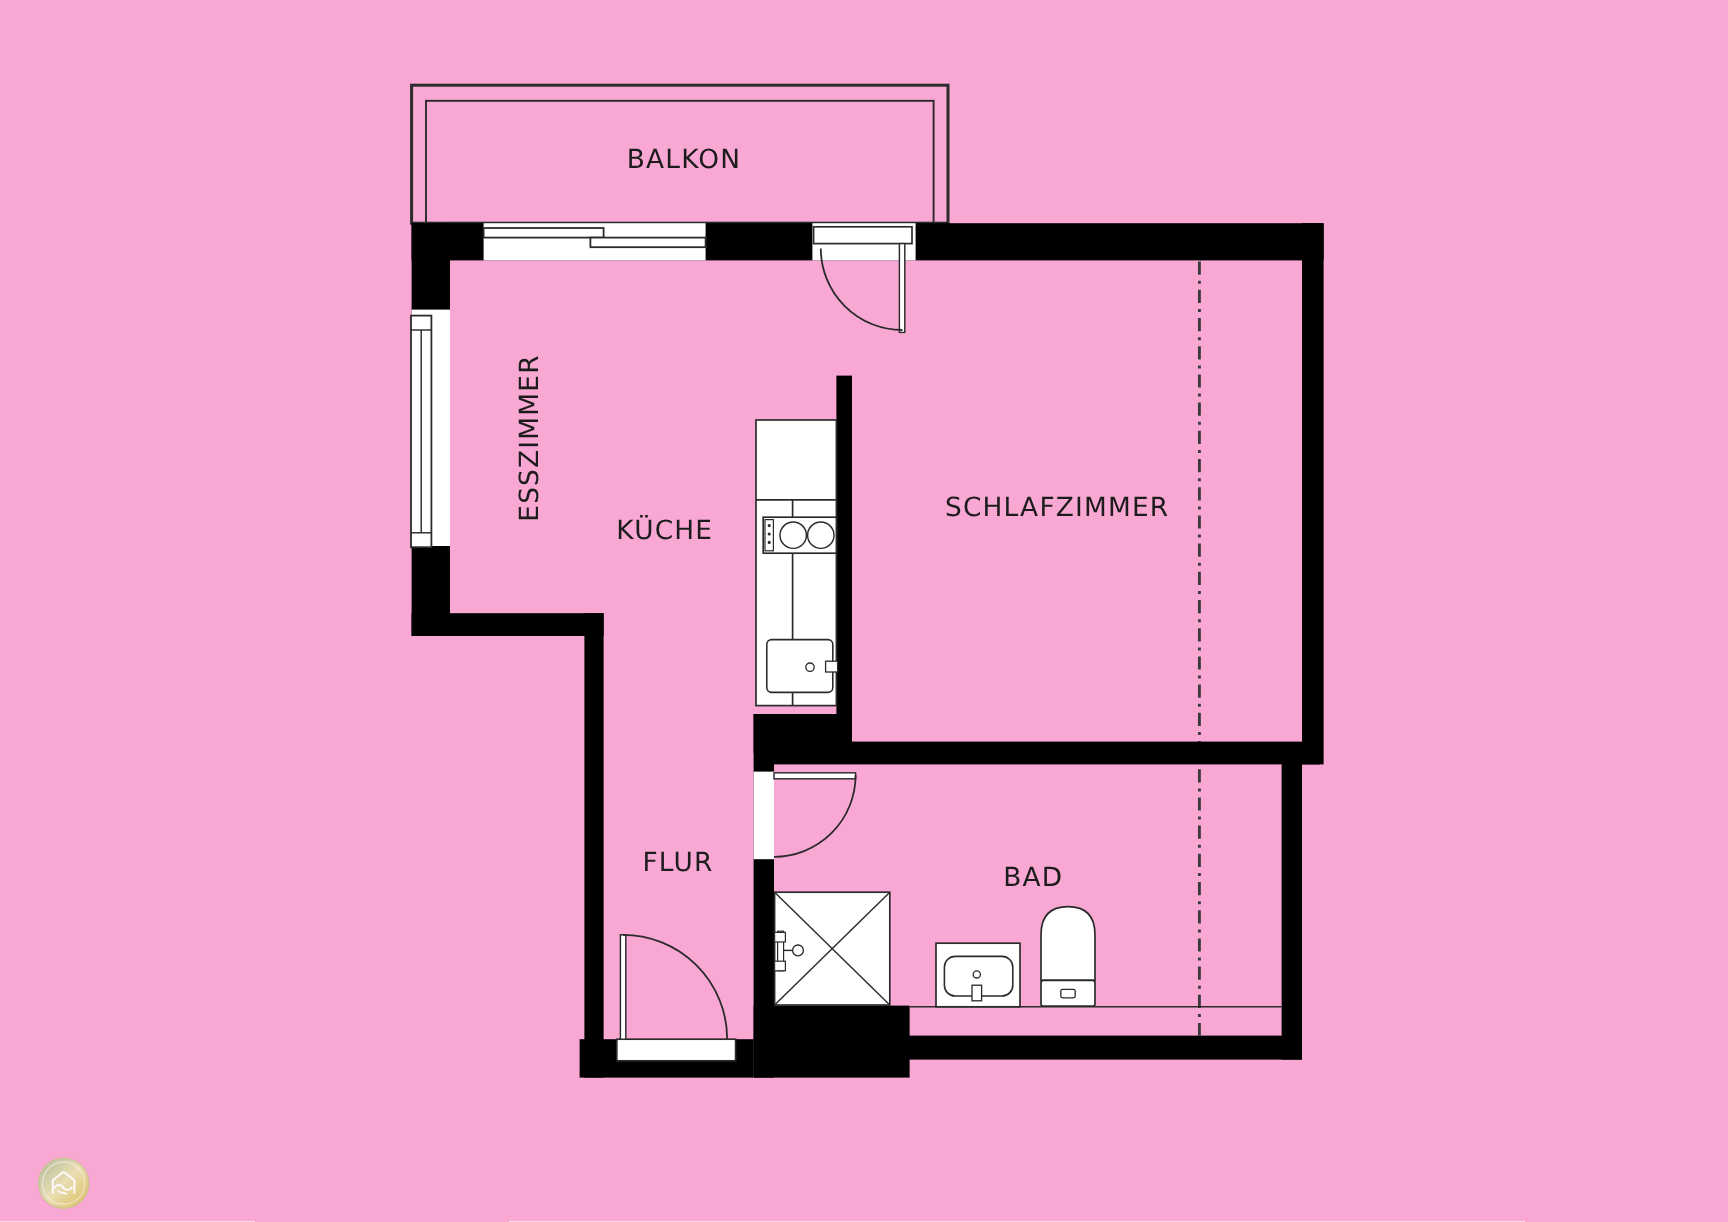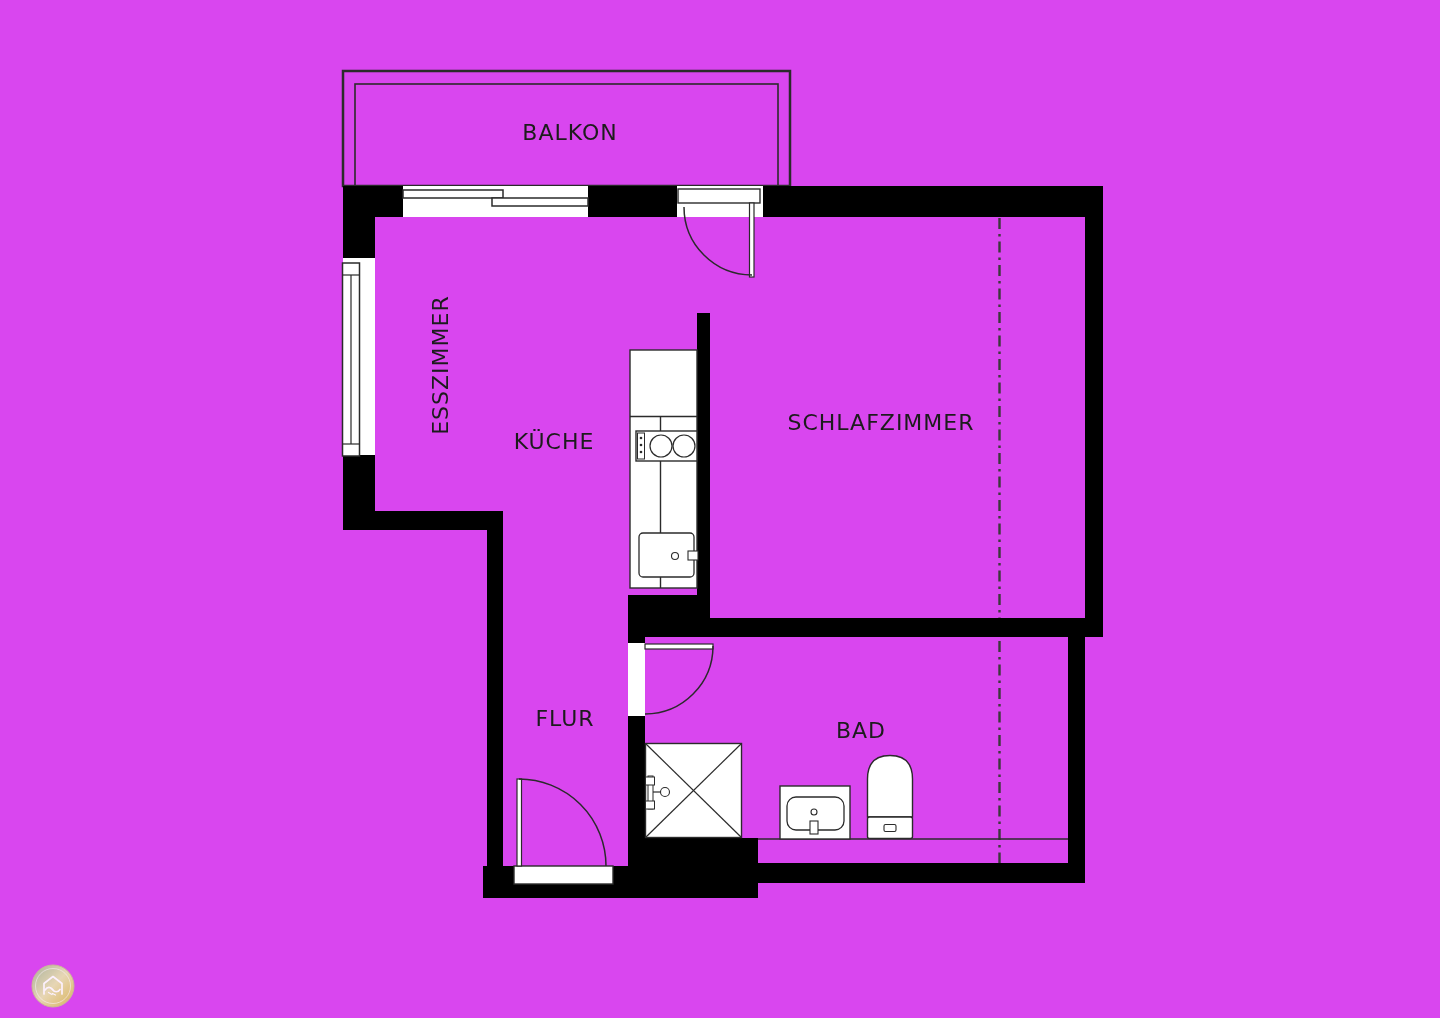--- a/index.html
+++ b/index.html
@@ -1,16 +1,16 @@
 <!DOCTYPE html>
 <html><head>
 <meta charset="utf-8">
 <style>
   html,body{margin:0;padding:0;background:#ffffff;}
-  .stage{position:relative;width:1440px;height:1018px;background:#d946ef;overflow:hidden;
+  .stage{position:relative;width:1440px;height:1018px;background:#f9a8d4;overflow:hidden;
          font-family:"DejaVu Sans","Liberation Sans",sans-serif;}
   svg{position:absolute;left:0;top:0;}
   .room-label{font-family:"DejaVu Sans","Liberation Sans",sans-serif;font-size:22px;letter-spacing:1px;}
 </style>
 </head>
 <body>
 
 <div class="stage">
 <svg width="1440" height="1018" viewBox="0 0 1440 1018">
 

